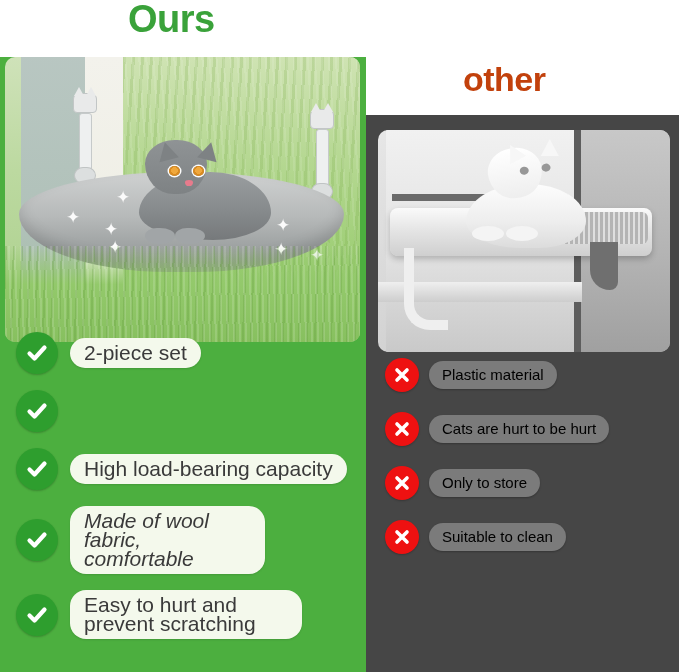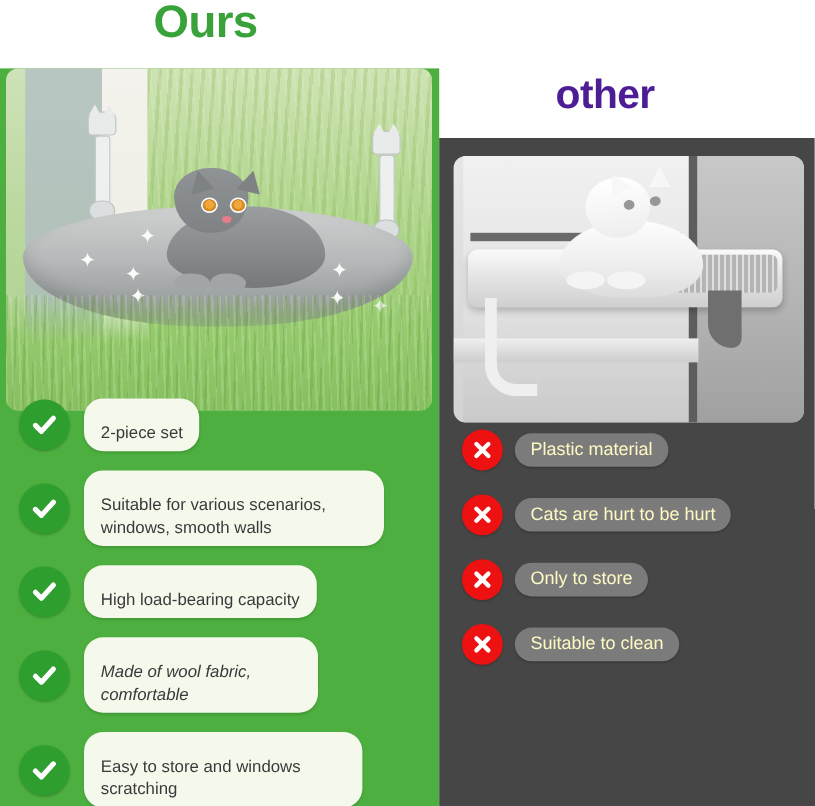--- a/index.html
+++ b/index.html
@@ -25,21 +25,21 @@
   #ours-heading {
     left: 128px;
     top: -2px;
     font-size: 38px;
     color: #3aa23a;
   }
   #other-heading {
     left: 463px;
     top: 60px;
     font-size: 34px;
-    color: #4c1d95;
+    color: #c2410c;
   }
 
   
   .panel {
     position: absolute;
     overflow: hidden;
   }
   #green-panel {
     left: 0;
     top: 57px;
@@ -414,33 +414,33 @@
     box-shadow: 0 1px 2px rgba(0,0,0,0.22);
   }
   .icon-badge.check { background: #2e9e2e; width: 42px; height: 42px; }
   .icon-badge.cross { background: #ee1111; width: 34px; height: 34px; }
 
   .icon-badge svg { display: block; }
 
   .pill {
     margin-left: 12px;
     border-radius: 16px;
-    padding: 19px 14px 6px;
-    font-size: 14px;
+    padding: 5px 14px 6px;
+    font-size: 21px;
     line-height: 19px;
     box-sizing: border-box;
   }
   .pill.light {
     background: #f4f9ec;
     color: #3a3a3a;
     box-shadow: 0 1px 2px rgba(0,0,0,0.12);
   }
   .pill.dark {
     background: #7b7b7b;
-    color: #fef9c3;
+    color: #000000;
     margin-left: 10px;
     padding: 4px 13px 5px;
     font-size: 15px;
     white-space: nowrap;
     box-shadow: 0 1px 2px rgba(0,0,0,0.25);
   }
 </style>
 </head>
 <body>
 
@@ -539,21 +539,20 @@
     </div>
     <div class="pill light">2-piece set</div>
   </div>
 
   <div class="feat-row">
     <div class="icon-badge check">
       <svg width="24" height="24" viewBox="0 0 24 24" aria-hidden="true">
         <path d="M4.5 12.5 L9.5 17.5 L19.5 6.5" fill="none" stroke="#ffffff" stroke-width="4.2" stroke-linecap="round" stroke-linejoin="round"></path>
       </svg>
     </div>
-    <div class="pill light" style="max-width:250px;">Suitable for various scenarios, windows, smooth walls</div>
   </div>
 
   <div class="feat-row">
     <div class="icon-badge check">
       <svg width="24" height="24" viewBox="0 0 24 24" aria-hidden="true">
         <path d="M4.5 12.5 L9.5 17.5 L19.5 6.5" fill="none" stroke="#ffffff" stroke-width="4.2" stroke-linecap="round" stroke-linejoin="round"></path>
       </svg>
     </div>
     <div class="pill light">High load-bearing capacity</div>
   </div>
@@ -566,21 +565,21 @@
     </div>
     <div class="pill light" style="max-width:195px;font-style:italic;">Made of wool fabric, comfortable</div>
   </div>
 
   <div class="feat-row">
     <div class="icon-badge check">
       <svg width="24" height="24" viewBox="0 0 24 24" aria-hidden="true">
         <path d="M4.5 12.5 L9.5 17.5 L19.5 6.5" fill="none" stroke="#ffffff" stroke-width="4.2" stroke-linecap="round" stroke-linejoin="round"></path>
       </svg>
     </div>
-    <div class="pill light" style="max-width:232px;">Easy to store and windows scratching</div>
+    <div class="pill light" style="max-width:232px;">Easy to hurt and prevent scratching</div>
   </div>
 
 </div>
 
 <div id="cons-list">
 
   <div class="feat-row">
     <div class="icon-badge cross">
       <svg width="18" height="18" viewBox="0 0 18 18" aria-hidden="true">
         <path d="M4 4 L14 14 M14 4 L4 14" fill="none" stroke="#ffffff" stroke-width="3.6" stroke-linecap="round"></path>

